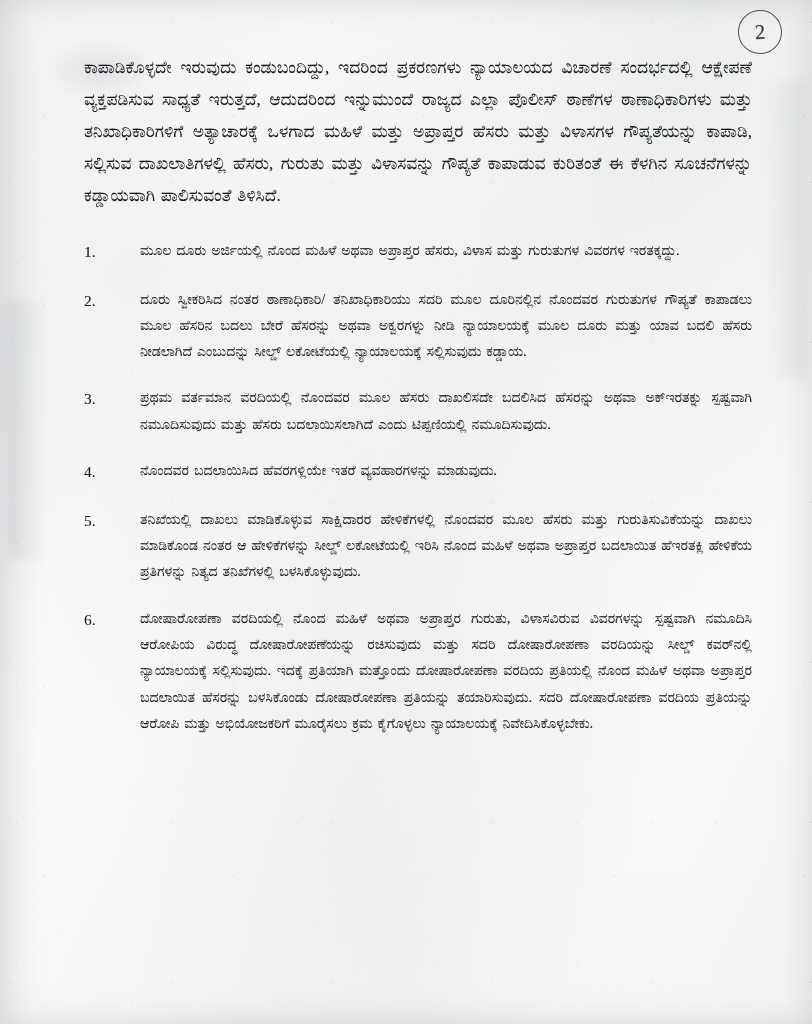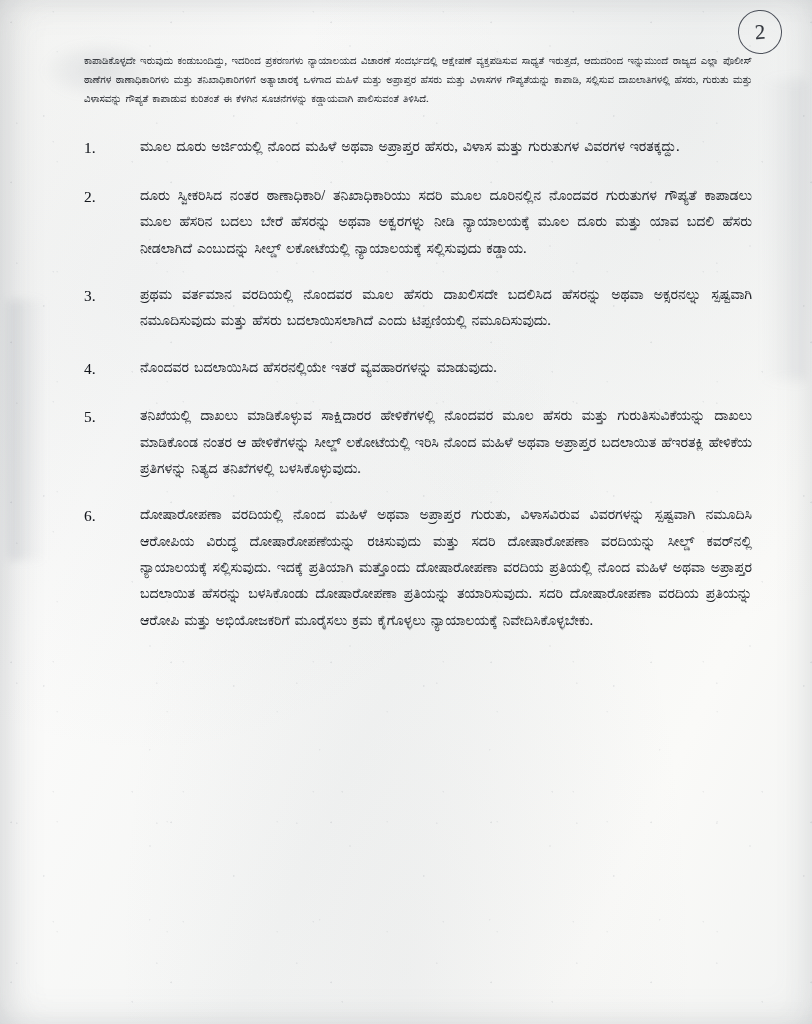--- a/index.html
+++ b/index.html
@@ -65,21 +65,21 @@
     opacity: 0.9;
   }
   .content {
     position: absolute;
     left: 84px;
     right: 60px;
     top: 52px;
     color: #16191f;
   }
   .para {
-    font-size: 10px;
+    font-size: 17px;
     line-height: 1.88;
     color: #14171d;
     margin: 0 0 9px 0;
     text-align: justify;
     letter-spacing: 0.05px;
     word-spacing: 1.5px;
   }
   .intro {
     text-align: justify;
     margin-bottom: 26px;
@@ -158,26 +158,26 @@
       <div class="item-body">ಮೂಲ ದೂರು ಅರ್ಜಿಯಲ್ಲಿ ನೊಂದ ಮಹಿಳೆ ಅಥವಾ ಅಪ್ರಾಪ್ತರ ಹೆಸರು, ವಿಳಾಸ ಮತ್ತು ಗುರುತುಗಳ ವಿವರಗಳ ಇರತಕ್ಕದ್ದು.</div>
     </div>
 
     <div class="item">
       <div class="item-num">2.</div>
       <div class="item-body">ದೂರು ಸ್ವೀಕರಿಸಿದ ನಂತರ ಠಾಣಾಧಿಕಾರಿ/ ತನಿಖಾಧಿಕಾರಿಯು ಸದರಿ ಮೂಲ ದೂರಿನಲ್ಲಿನ ನೊಂದವರ ಗುರುತುಗಳ ಗೌಪ್ಯತೆ ಕಾಪಾಡಲು ಮೂಲ ಹೆಸರಿನ ಬದಲು ಬೇರೆ ಹೆಸರನ್ನು ಅಥವಾ ಅಕ್ವರಗಳ್ನು ನೀಡಿ ನ್ಯಾಯಾಲಯಕ್ಕೆ ಮೂಲ ದೂರು ಮತ್ತು ಯಾವ ಬದಲಿ ಹೆಸರು ನೀಡಲಾಗಿದೆ ಎಂಬುದನ್ನು ಸೀಲ್ಡ್ ಲಕೋಟೆಯಲ್ಲಿ ನ್ಯಾಯಾಲಯಕ್ಕೆ ಸಲ್ಲಿಸುವುದು ಕಡ್ಡಾಯ.</div>
     </div>
 
     <div class="item">
       <div class="item-num">3.</div>
-      <div class="item-body">ಪ್ರಥಮ ವರ್ತಮಾನ ವರದಿಯಲ್ಲಿ ನೊಂದವರ ಮೂಲ ಹೆಸರು ದಾಖಲಿಸದೇ ಬದಲಿಸಿದ ಹೆಸರನ್ನು ಅಥವಾ ಅಕ್ಸರನಲ್ನು ಸ್ಪಷ್ಟವಾಗಿ ನಮೂದಿಸುವುದು ಮತ್ತು ಹೆಸರು ಬದಲಾಯಿಸಲಾಗಿದೆ ಎಂದು ಟಿಪ್ಪಣಿಯಲ್ಲಿ ನಮೂದಿಸುವುದು.</div>
+      <div class="item-body">ಪ್ರಥಮ ವರ್ತಮಾನ ವರದಿಯಲ್ಲಿ ನೊಂದವರ ಮೂಲ ಹೆಸರು ದಾಖಲಿಸದೇ ಬದಲಿಸಿದ ಹೆಸರನ್ನು ಅಥವಾ ಅಕ್ಇರತಕ್ನು ಸ್ಪಷ್ಟವಾಗಿ ನಮೂದಿಸುವುದು ಮತ್ತು ಹೆಸರು ಬದಲಾಯಿಸಲಾಗಿದೆ ಎಂದು ಟಿಪ್ಪಣಿಯಲ್ಲಿ ನಮೂದಿಸುವುದು.</div>
     </div>
 
     <div class="item">
       <div class="item-num">4.</div>
-      <div class="item-body">ನೊಂದವರ ಬದಲಾಯಿಸಿದ ಹೆಸರನಲ್ಲಿಯೇ ಇತರೆ ವ್ಯವಹಾರಗಳನ್ನು ಮಾಡುವುದು.</div>
+      <div class="item-body">ನೊಂದವರ ಬದಲಾಯಿಸಿದ ಹೆವರಗಳ್ಲಿಯೇ ಇತರೆ ವ್ಯವಹಾರಗಳನ್ನು ಮಾಡುವುದು.</div>
     </div>
 
     <div class="item">
       <div class="item-num">5.</div>
       <div class="item-body">ತನಿಖೆಯಲ್ಲಿ ದಾಖಲು ಮಾಡಿಕೊಳ್ಳುವ ಸಾಕ್ಷಿದಾರರ ಹೇಳಿಕೆಗಳಲ್ಲಿ ನೊಂದವರ ಮೂಲ ಹೆಸರು ಮತ್ತು ಗುರುತಿಸುವಿಕೆಯನ್ನು ದಾಖಲು ಮಾಡಿಕೊಂಡ ನಂತರ ಆ ಹೇಳಿಕೆಗಳನ್ನು ಸೀಲ್ಡ್ ಲಕೋಟೆಯಲ್ಲಿ ಇರಿಸಿ ನೊಂದ ಮಹಿಳೆ ಅಥವಾ ಅಪ್ರಾಪ್ತರ ಬದಲಾಯಿತ ಹೆಇರತಕ್ಲಿ ಹೇಳಿಕೆಯ ಪ್ರತಿಗಳನ್ನು ನಿತ್ಯದ ತನಿಖೆಗಳಲ್ಲಿ ಬಳಸಿಕೊಳ್ಳುವುದು.</div>
     </div>
 
     <div class="item">
       <div class="item-num">6.</div>
       <div class="item-body">ದೋಷಾರೋಪಣಾ ವರದಿಯಲ್ಲಿ ನೊಂದ ಮಹಿಳೆ ಅಥವಾ ಅಪ್ರಾಪ್ತರ ಗುರುತು, ವಿಳಾಸವಿರುವ ವಿವರಗಳನ್ನು ಸ್ಪಷ್ಟವಾಗಿ ನಮೂದಿಸಿ ಆರೋಪಿಯ ವಿರುದ್ಧ ದೋಷಾರೋಪಣೆಯನ್ನು ರಚಿಸುವುದು ಮತ್ತು ಸದರಿ ದೋಷಾರೋಪಣಾ ವರದಿಯನ್ನು ಸೀಲ್ಡ್ ಕವರ್‌ನಲ್ಲಿ ನ್ಯಾಯಾಲಯಕ್ಕೆ ಸಲ್ಲಿಸುವುದು. ಇದಕ್ಕೆ ಪ್ರತಿಯಾಗಿ ಮತ್ತೊಂದು ದೋಷಾರೋಪಣಾ ವರದಿಯ ಪ್ರತಿಯಲ್ಲಿ ನೊಂದ ಮಹಿಳೆ ಅಥವಾ ಅಪ್ರಾಪ್ತರ ಬದಲಾಯಿತ ಹೆಸರನ್ನು ಬಳಸಿಕೊಂಡು ದೋಷಾರೋಪಣಾ ಪ್ರತಿಯನ್ನು ತಯಾರಿಸುವುದು. ಸದರಿ ದೋಷಾರೋಪಣಾ ವರದಿಯ ಪ್ರತಿಯನ್ನು ಆರೋಪಿ ಮತ್ತು ಅಭಿಯೋಜಕರಿಗೆ ಮೂರೈಸಲು ಕ್ರಮ ಕೈಗೊಳ್ಳಲು ನ್ಯಾಯಾಲಯಕ್ಕೆ ನಿವೇದಿಸಿಕೊಳ್ಳಬೇಕು.</div>

